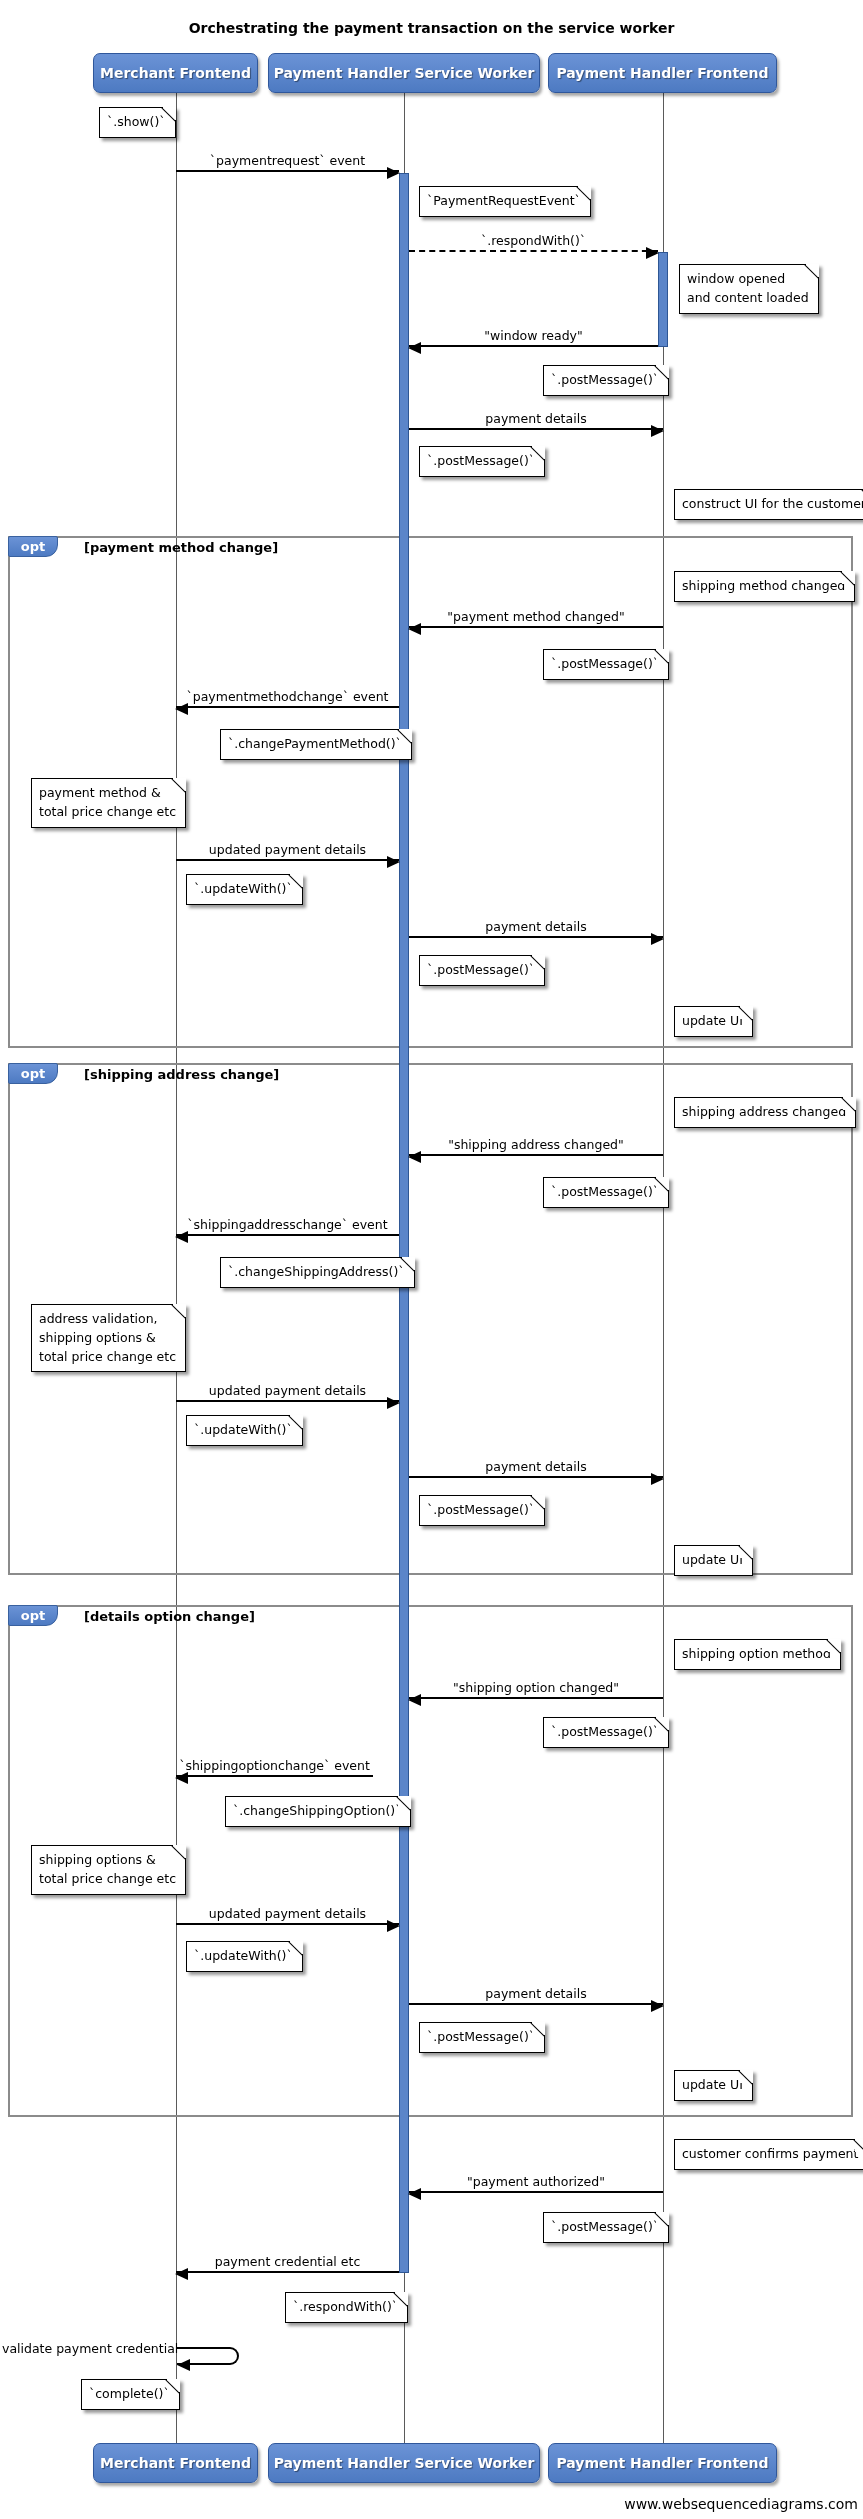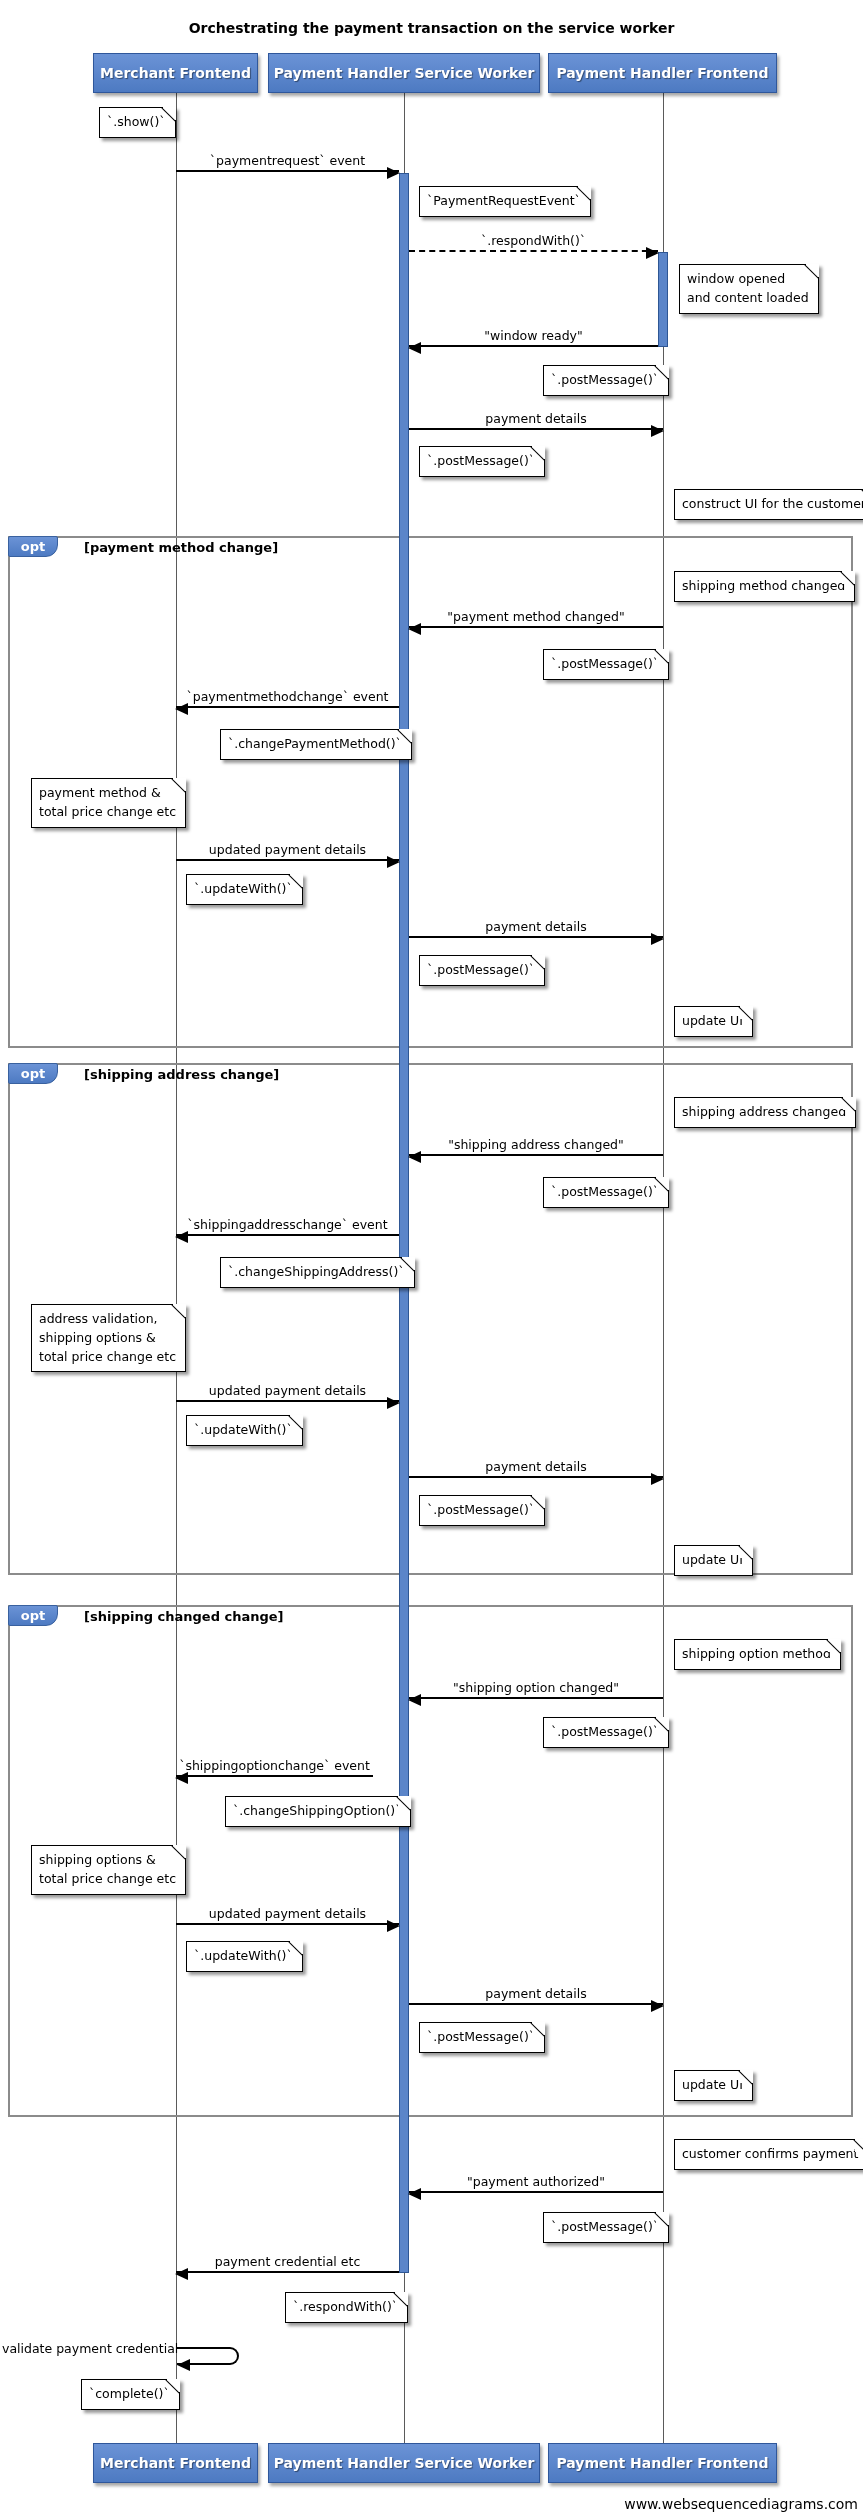--- a/index.html
+++ b/index.html
@@ -1,20 +1,20 @@
 <!DOCTYPE html>
 <html><head>
 <meta charset="utf-8">
 <style>
   html,body{margin:0;padding:0;background:#fff;}
   body{width:863px;height:2519px;position:relative;font-family:"DejaVu Sans","Liberation Sans",sans-serif;color:#000;}
   .diagram{position:absolute;left:0;top:0;width:863px;height:2519px;overflow:hidden;}
   .title{position:absolute;top:20px;left:0;width:863px;text-align:center;font-size:14px;font-weight:bold;}
   .lifeline{position:absolute;top:93px;height:2350px;width:0;border-left:1px solid #5a5a5a;z-index:1;}
-  .actor{position:absolute;height:40px;background:linear-gradient(#6b93d6,#4d7ac2);border:1px solid #2f579b;border-radius:0;
+  .actor{position:absolute;height:40px;background:linear-gradient(#6b93d6,#4d7ac2);border:1px solid #2f579b;border-radius:7px;
          color:#fff;font-weight:bold;font-size:14px;display:flex;align-items:center;justify-content:center;
          box-shadow:2px 3px 3px rgba(0,0,0,0.35);text-shadow:1px 1px 1px rgba(0,0,0,0.45);z-index:6;box-sizing:border-box;white-space:nowrap;}
   .activation{position:absolute;width:10px;background:#5b85c9;border:1px solid #2e5694;z-index:3;box-sizing:border-box;}
   .fragment{position:absolute;border:2px solid #8b8b8b;z-index:2;box-sizing:border-box;}
   .frag-tab{position:absolute;left:-2px;top:-2px;width:50px;height:21px;background:linear-gradient(#6b93d6,#4d7ac2);
             border:1px solid #39619f;border-radius:2px 2px 12px 2px;color:#fff;font-weight:bold;font-size:13px;
             text-align:center;line-height:19px;box-sizing:border-box;}
   .frag-cond{position:absolute;left:74px;top:2px;font-weight:bold;font-size:13px;white-space:nowrap;text-align:center;}
   .msg{position:absolute;height:22px;z-index:4;}
   .mlabel{position:absolute;left:0;right:0;bottom:4px;text-align:center;font-size:12.5px;white-space:nowrap;}
@@ -48,21 +48,21 @@
   <div class="fragment" style="left:8px;top:536px;width:845px;height:512px">
     <span class="frag-tab">opt</span>
     <span class="frag-cond">[payment method change]</span>
   </div>
   <div class="fragment" style="left:8px;top:1063px;width:845px;height:512px">
     <span class="frag-tab">opt</span>
     <span class="frag-cond">[shipping address change]</span>
   </div>
   <div class="fragment" style="left:8px;top:1605px;width:845px;height:512px">
     <span class="frag-tab">opt</span>
-    <span class="frag-cond">[shipping changed change]</span>
+    <span class="frag-cond">[details option change]</span>
   </div>
 
   <i class="activation" style="left:399px;top:173px;height:2100px"></i>
   <i class="activation" style="left:658px;top:252px;height:95px"></i>
 
   <div class="msg" style="left:176px;top:150px;width:223px">
     <span class="mlabel">`paymentrequest` event</span>
       <i class="mline"></i>
       <i class="ah r"></i>
   </div>

